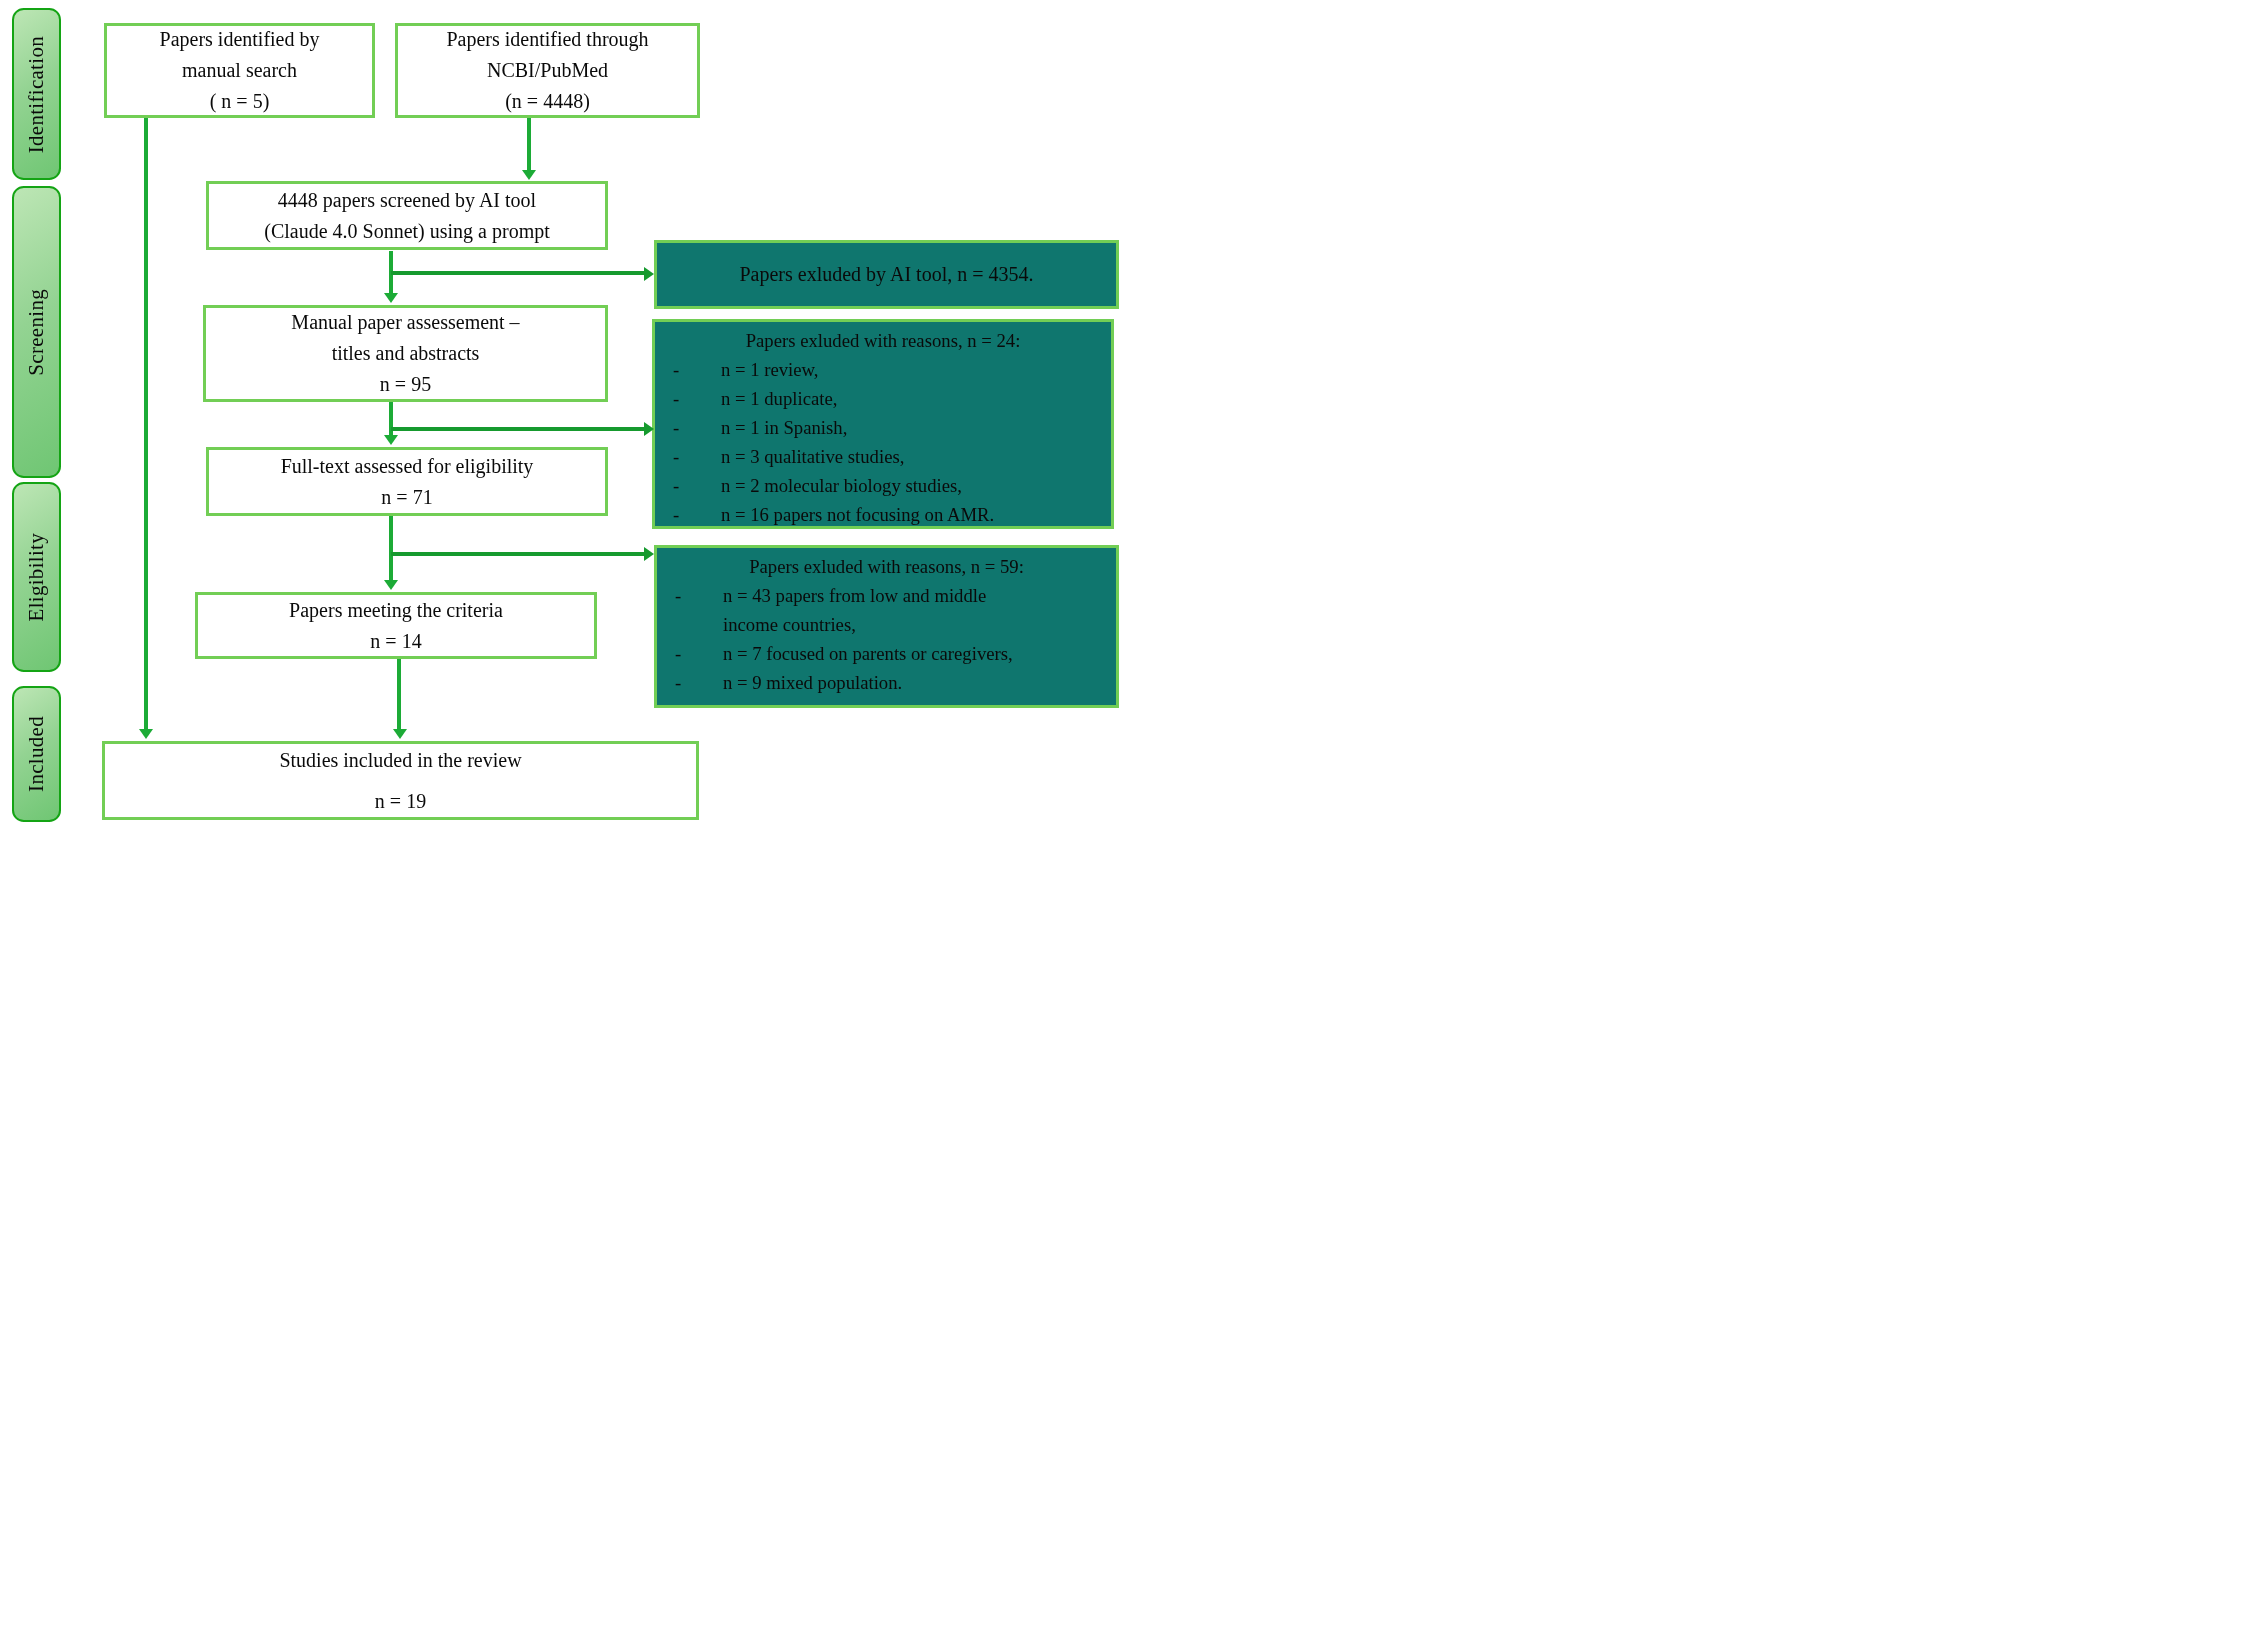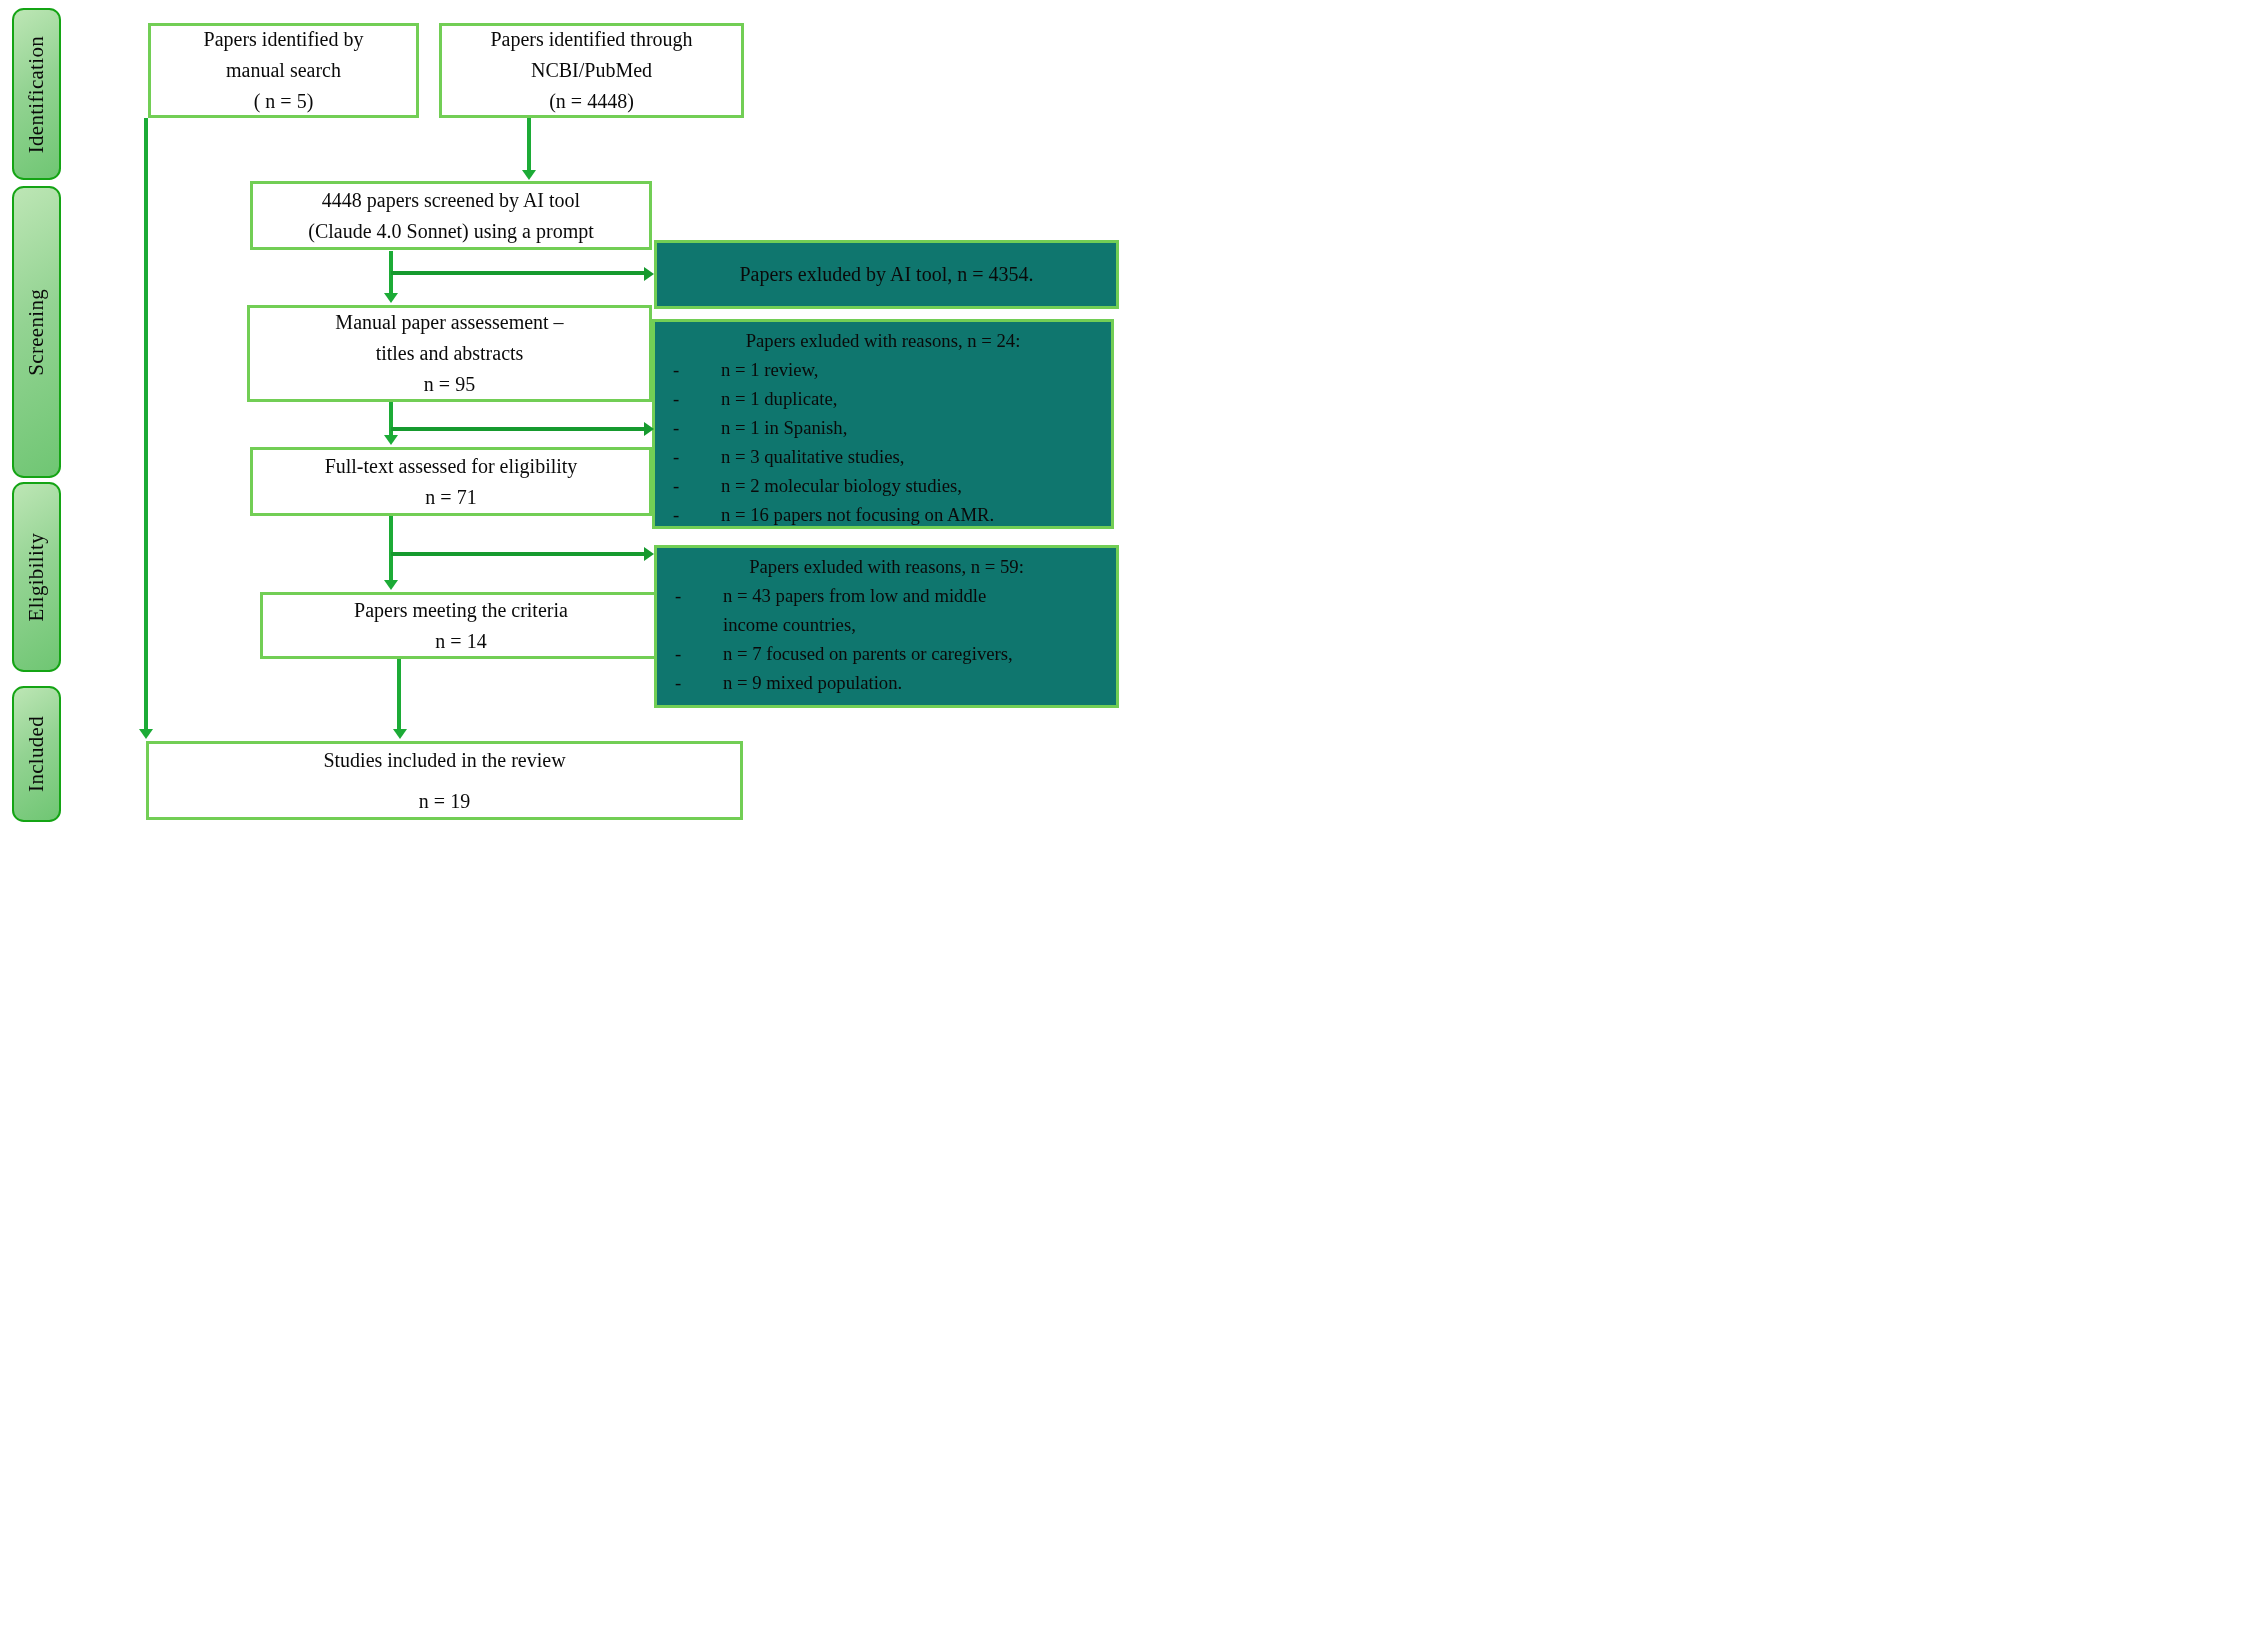--- a/index.html
+++ b/index.html
@@ -31,21 +31,20 @@
   
   .fbox{
     position:absolute;
     border:3.5px solid var(--box-border,#72ce55);
     background:#ffffff;
     box-sizing:border-box;
     display:flex;flex-direction:column;justify-content:center;
     text-align:center;
     font-size:20px;
     line-height:31px;
-    margin-left:44px;
   }
   .fbox.wide{line-height:35px;gap:6px;}
   
   .xbox{
     position:absolute;
     border:3.5px solid var(--box-border,#72ce55);
     background:#0f766e;
     box-sizing:border-box;
     font-size:18.7px;
     line-height:29px;
@@ -107,21 +106,21 @@
   </div>
   <div class="fbox" style="left:203px;top:305px;width:405px;height:97px;">
     <div>Manual paper assessement –</div>
     <div>titles and abstracts</div>
     <div>n = 95</div>
   </div>
   <div class="fbox" style="left:206px;top:447px;width:402px;height:69px;">
     <div>Full-text assessed for eligibility</div>
     <div>n = 71</div>
   </div>
-  <div class="fbox" style="left:216px;top:592px;width:402px;height:67px;">
+  <div class="fbox" style="left:195px;top:592px;width:402px;height:67px;">
     <div>Papers meeting the criteria</div>
     <div>n = 14</div>
   </div>
   <div class="fbox wide" style="left:102px;top:741px;width:597px;height:79px;">
     <div>Studies included in the review</div>
     <div>n = 19</div>
   </div>
 
   <div class="xbox center" style="left:654px;top:240px;width:465px;height:69px;">
     <div>Papers exluded by AI tool, n = 4354.</div>

